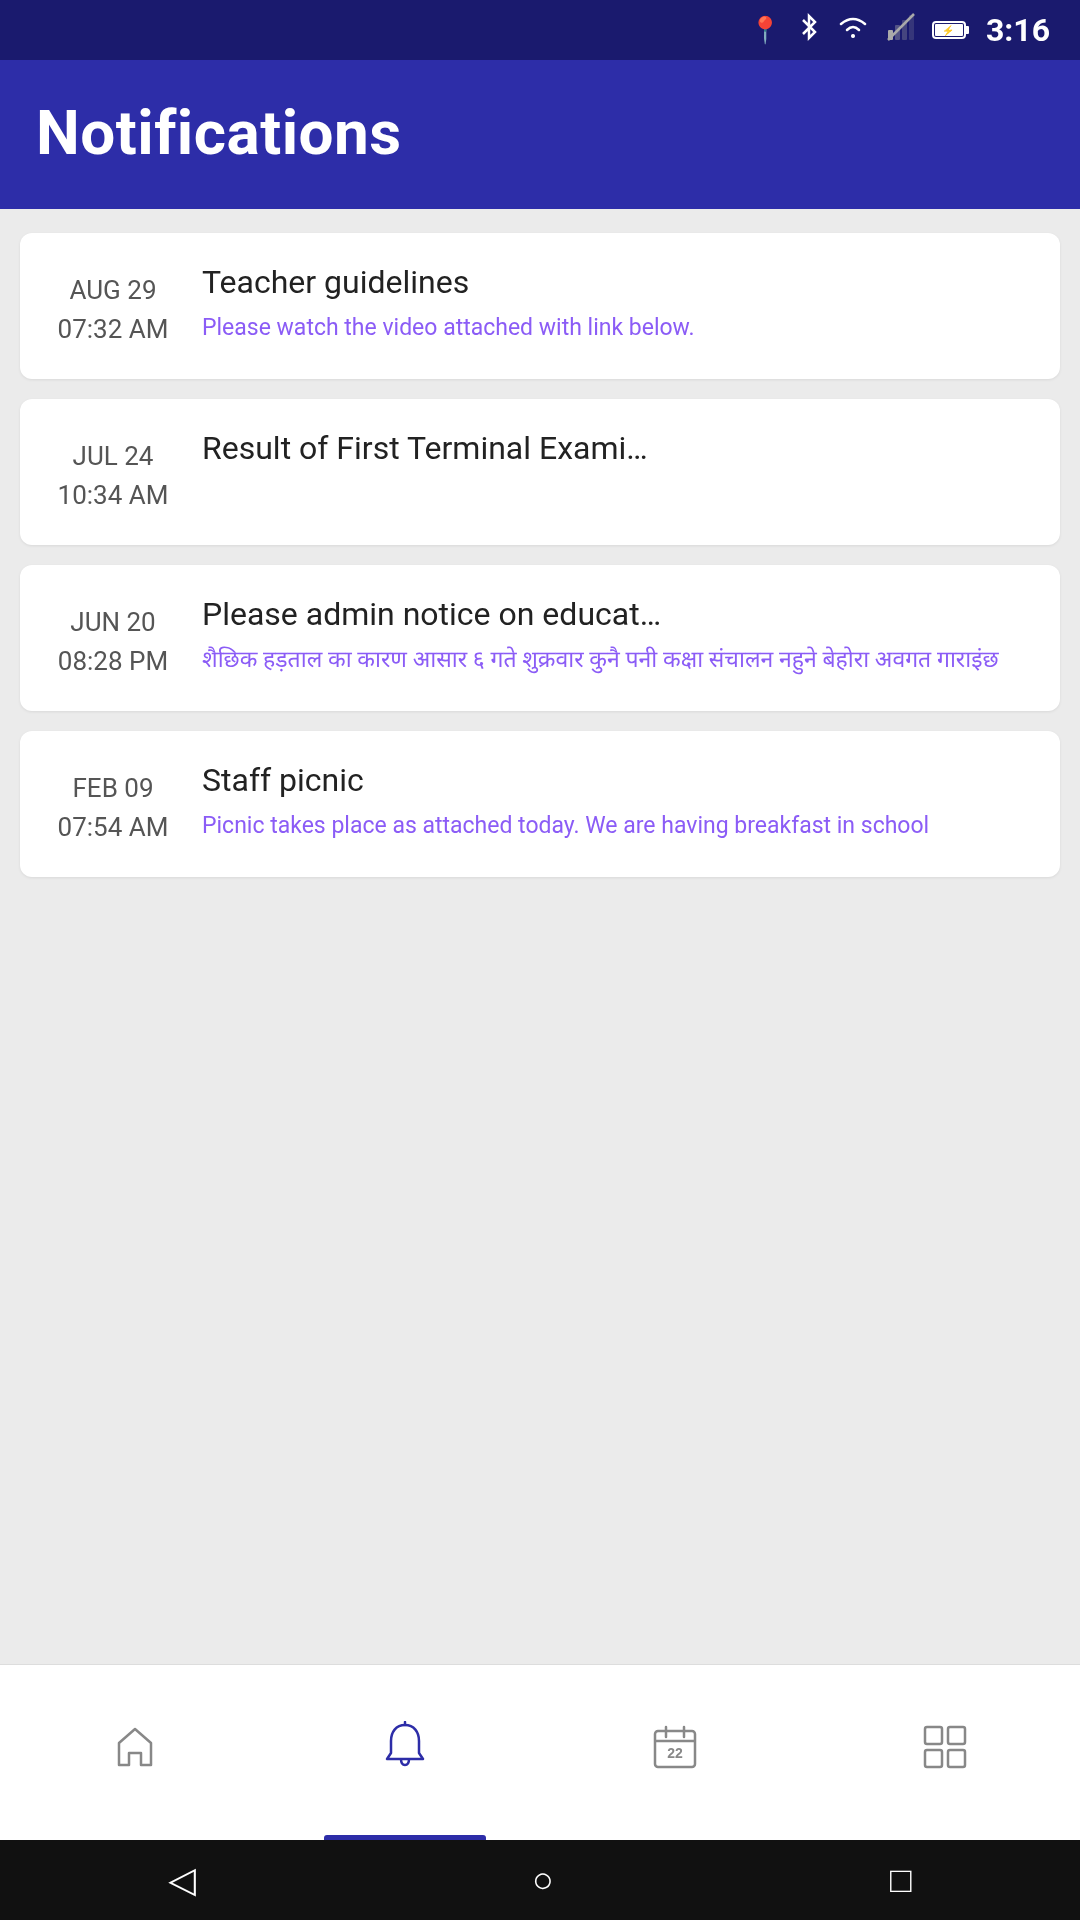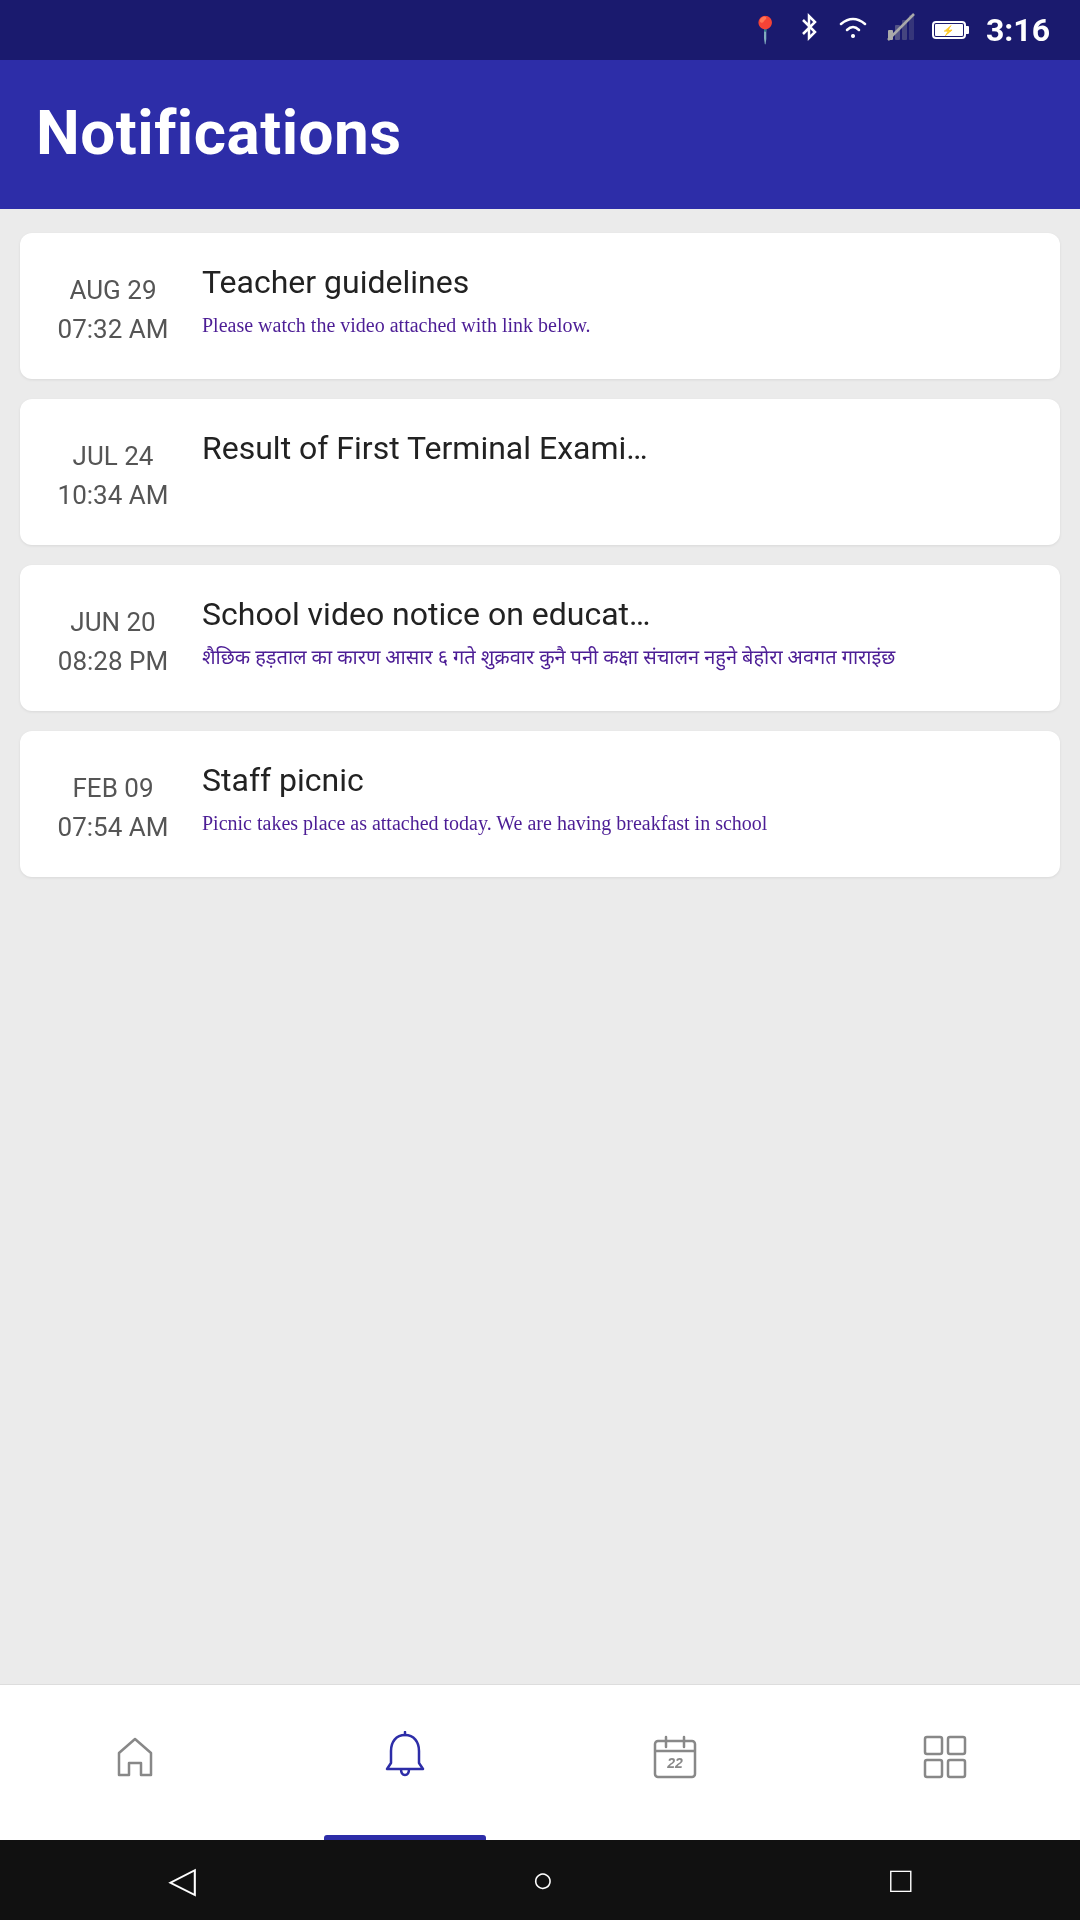--- a/index.html
+++ b/index.html
@@ -100,40 +100,38 @@
       gap: 10px;
     }
 
     .notification-title {
       font-size: 32px;
       font-weight: normal;
       color: #222;
     }
 
     .notification-desc {
-      font-size: 20px;
-      color: #4c1d95;
+      font-size: 23px;
+      color: #8b5cf6;
       line-height: 1.45;
-      font-family: Liberation Serif, serif;
     }
 
     
     .bottom-nav {
       position: absolute;
       bottom: 80px;
       left: 0;
       right: 0;
-      height: 156px;
+      height: 176px;
       background-color: white;
       display: flex;
       flex-direction: row;
       align-items: center;
       justify-content: space-around;
       border-top: 1px solid #ddd;
-      font-style: italic;
     }
 
     .nav-item {
       display: flex;
       flex-direction: column;
       align-items: center;
       justify-content: center;
       flex: 1;
       height: 100%;
       cursor: pointer;
@@ -250,21 +248,21 @@
       <div class="notification-title">Result of First Terminal Exami…</div>
     </div>
   </div>
 
   <div class="notification-card">
     <div class="notification-date">
       <span>JUN 20</span>
       <span>08:28 PM</span>
     </div>
     <div class="notification-body">
-      <div class="notification-title">School video notice on educat…</div>
+      <div class="notification-title">Please admin notice on educat…</div>
       <div class="notification-desc">शैछिक हड़ताल का कारण आसार ६ गते शुक्रवार कुनै पनी कक्षा संचालन नहुने बेहोरा अवगत गाराइंछ</div>
     </div>
   </div>
 
 
   <div class="notification-card">
     <div class="notification-date">
       <span>FEB 09</span>
       <span>07:54 AM</span>
     </div>

